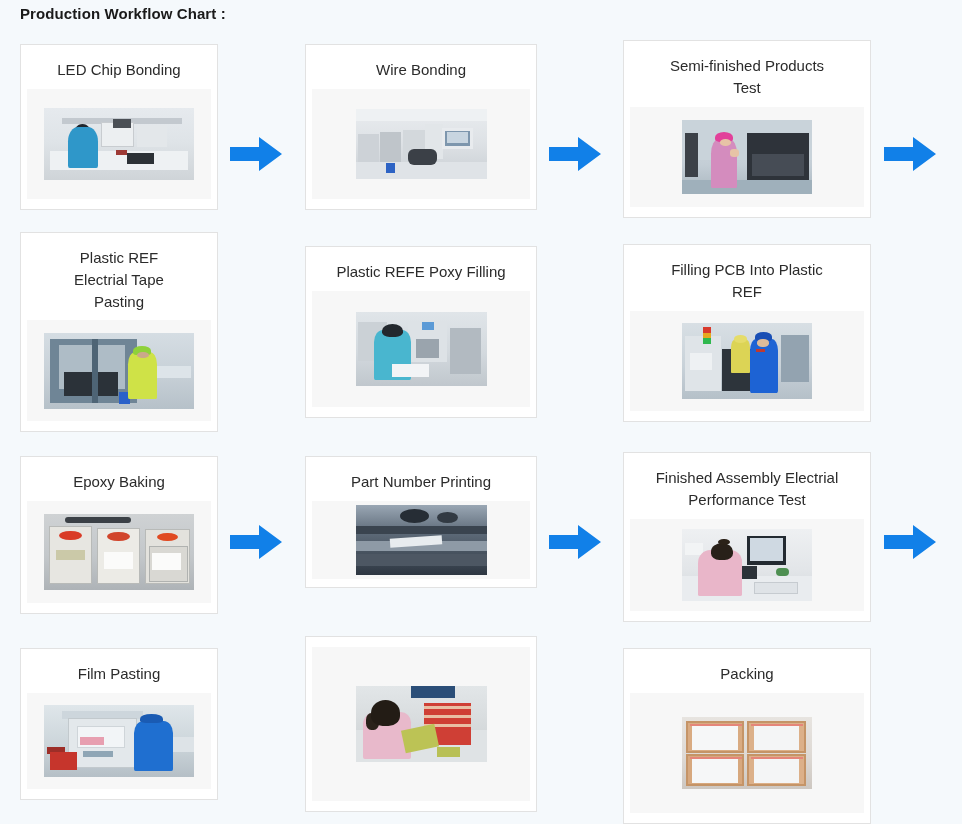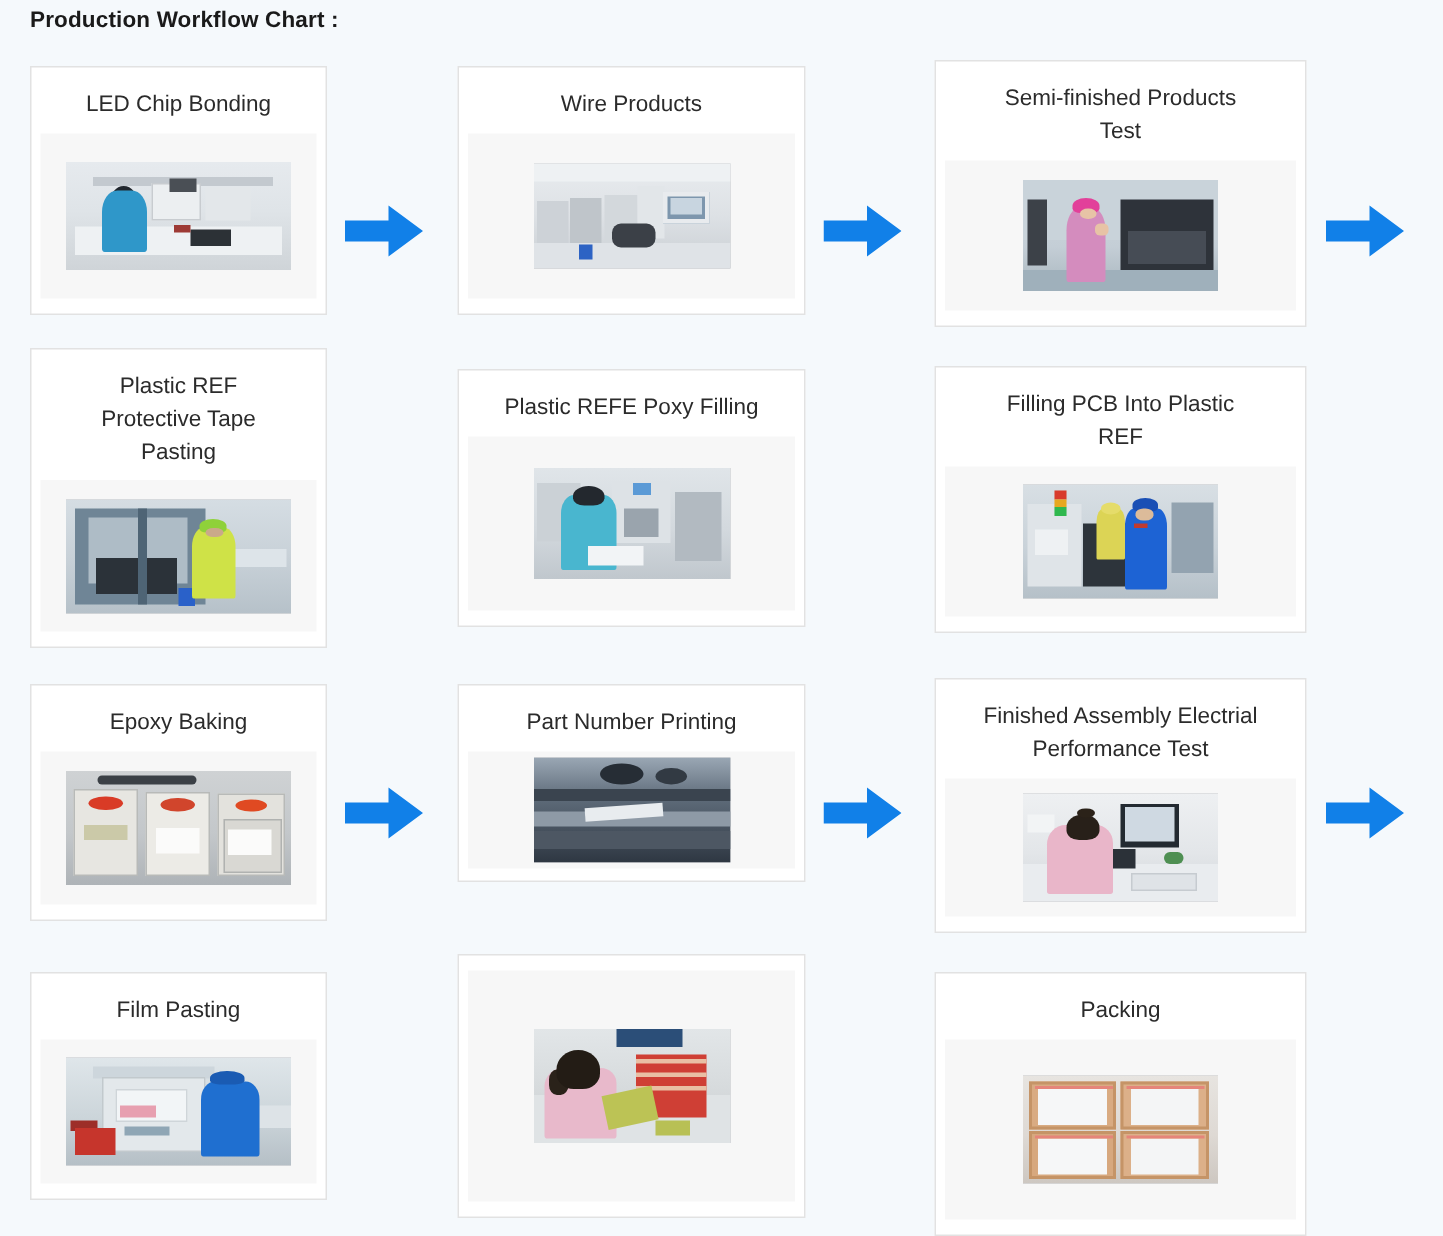--- a/index.html
+++ b/index.html
@@ -257,21 +257,21 @@
         </div>
       </div>
     </div>
     <div class="arrow" style="left:230px; top:90px;">
       <svg viewBox="0 0 52 40">
           <polygon points="0,13 29,13 29,3 52,20 29,37 29,27 0,27" fill="#1180e8"></polygon>
         </svg>
     </div>
 
     <div class="card" style="left:305px; top:0; width:232px; height:166px;">
-      <div class="card-title">Wire Products</div>
+      <div class="card-title">Wire Bonding</div>
       <div class="photo-band">
         <div class="photo" style="width:131px;height:70px;">
           <div class="scene s-wire">
             <div class="p ceil"></div>
               <div class="p m1"></div>
               <div class="p m2"></div>
               <div class="p m3"></div>
             <div class="p m4"></div>
               <div class="p mon"></div>
               <div class="p mons"></div>
@@ -310,21 +310,21 @@
     <div class="arrow" style="left:884px; top:90px;">
       <svg viewBox="0 0 52 40">
           <polygon points="0,13 29,13 29,3 52,20 29,37 29,27 0,27" fill="#1180e8"></polygon>
         </svg>
     </div>
   </div>
 
   <div class="row" style="top:232px;">
     <div class="card" style="left:20px; top:0; width:198px; height:200px;">
       <div class="card-title">Plastic REF
-Protective Tape
+Electrial Tape
 Pasting</div>
       <div class="photo-band">
         <div class="photo" style="width:150px;height:76px;">
           <div class="scene s-tape">
             <div class="p frame"></div>
               <div class="p inner"></div>
               <div class="p dark"></div>
             <div class="p post"></div>
               <div class="p bench"></div>
               <div class="p blue"></div>

